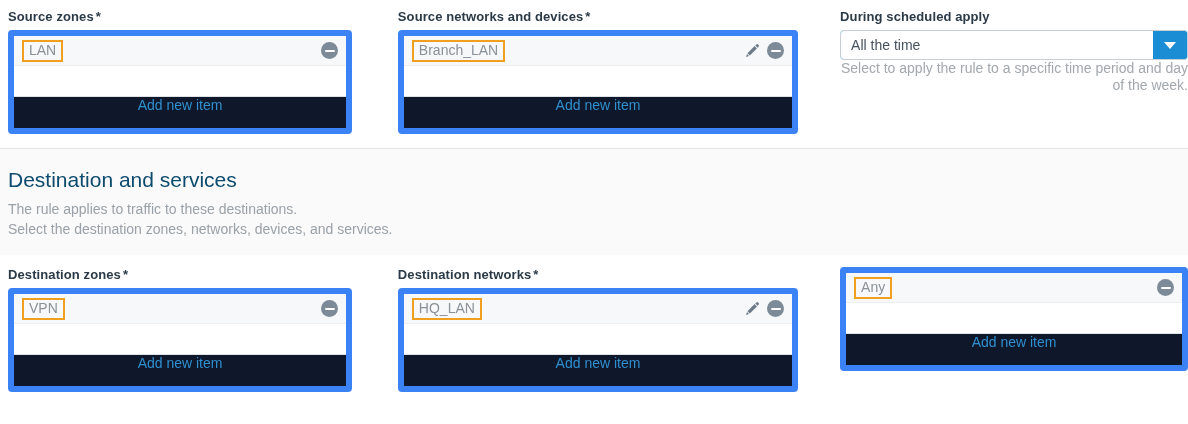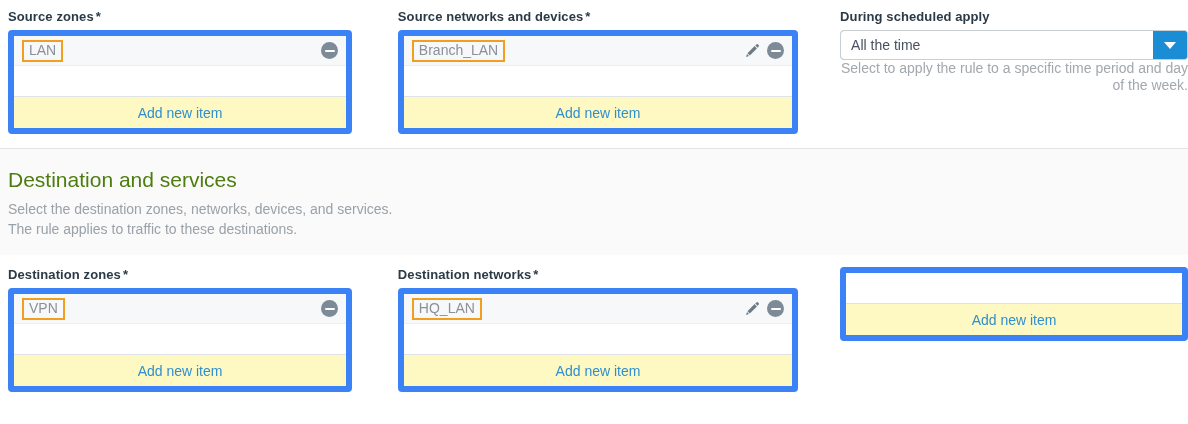--- a/index.html
+++ b/index.html
@@ -110,23 +110,23 @@
   }
   .icon-pencil svg { display: block; }
 
   .picker-blank {
     height: 30px;
     background: #ffffff;
     border-bottom: 1px solid #dfe3e6;
   }
   .picker-footer {
     height: 31px;
-    background: #fef9c3;
-    display: flex;
-    align-items: center;
+    background: #0f172a;
+    display: flex;
+    align-items: flex-start;
     justify-content: center;
     cursor: pointer;
   }
   .add-link {
     color: #2f8fcf;
     font-size: 14px;
     line-height: 16px;
   }
 
   
@@ -178,21 +178,21 @@
   .band-gap { height: 14px; background: #ffffff; }
   .band {
     background: #fafafa;
     border-top: 1px solid #e2e4e6;
     padding: 18px 0 16px 8px;
     box-sizing: border-box;
   }
   .band-title {
     font-size: 21px;
     font-weight: normal;
-    color: #4d7c0f;
+    color: #0c4a6e;
     line-height: 26px;
     margin: 0 0 6px 0;
   }
   .band-desc {
     font-size: 14px;
     line-height: 20px;
     color: #9aa1a8;
   }
 
   .top-row { padding-top: 9px; }
@@ -262,22 +262,22 @@
           <span class="caret"></span>
         </div>
       </div>
       <div class="helper-text">Select to apply the rule to a specific time period and day of the week.</div>
     </div>
   </div>
 
   <div class="band-gap"></div>
   <div class="band">
     <div class="band-title">Destination and services</div>
+    <div class="band-desc">The rule applies to traffic to these destinations.</div>
     <div class="band-desc">Select the destination zones, networks, devices, and services.</div>
-    <div class="band-desc">The rule applies to traffic to these destinations.</div>
   </div>
 
   <div class="row bottom-row">
 
     <div class="col col-1">
       <div class="field-label">
         <span>Destination zones</span><span class="req-star">*</span>
       </div>
       <div class="picker">
         <div class="picker-item">
@@ -317,20 +317,26 @@
         <div class="picker-footer">
           <span class="add-link">Add new item</span>
         </div>
       </div>
     </div>
 
     <div class="col col-gap-b"></div>
 
     <div class="col col-3">
       <div class="picker">
+        <div class="picker-item">
+          <span class="chip">Any</span>
+          <span class="item-actions">
+            <span class="icon-minus"></span>
+          </span>
+        </div>
         <div class="picker-blank"></div>
         <div class="picker-footer">
           <span class="add-link">Add new item</span>
         </div>
       </div>
     </div>
   </div>
 
 </div>
 

